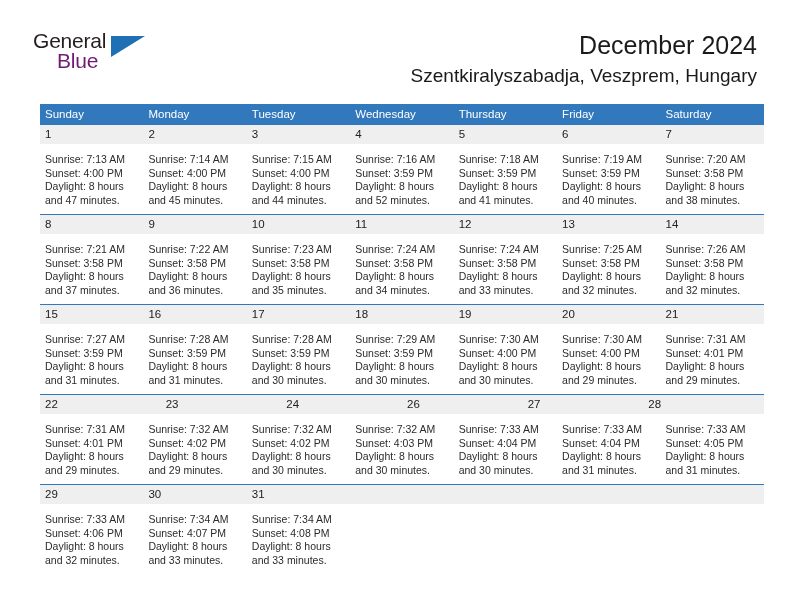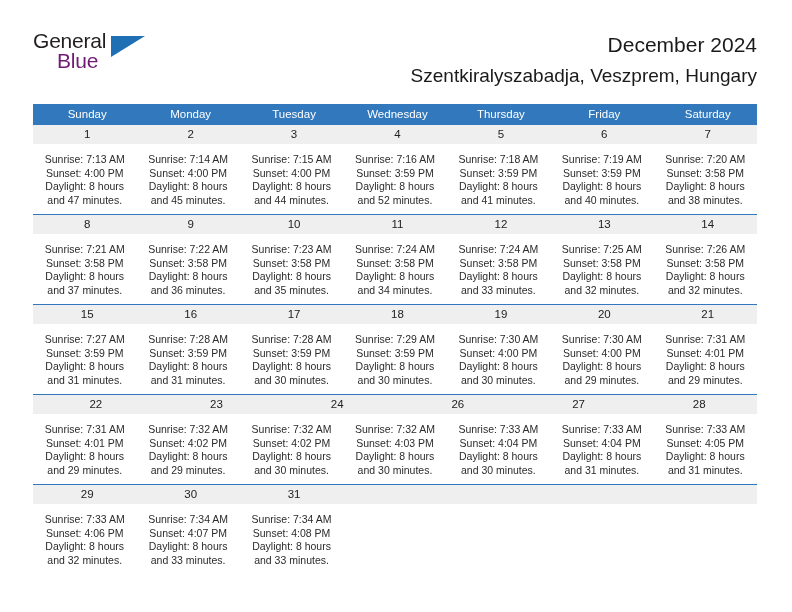--- a/index.html
+++ b/index.html
@@ -69,40 +69,39 @@
     border-bottom: 21px solid transparent;
   }
 
   .title-block {
     position: absolute;
     right: 0;
     top: 0;
     text-align: right;
   }
   .cal-title {
-    font-size: 21px;
+    font-size: 25px;
     color: #1a1a1a;
     line-height: 34px;
     white-space: nowrap;
   }
   .cal-subtitle {
     font-size: 19px;
     color: #1a1a1a;
     line-height: 20px;
     margin-top: 4px;
     white-space: nowrap;
   }
 
   
   .calendar {
     position: absolute;
-    left: 33px;
+    left: 40px;
     top: 104px;
     width: 724px;
-    text-align: center;
   }
 
   .dow-row {
     display: flex;
     background: #3178bd;
     height: 21px;
   }
   .dow-cell {
     flex: 1 1 0;
     color: #ffffff;

